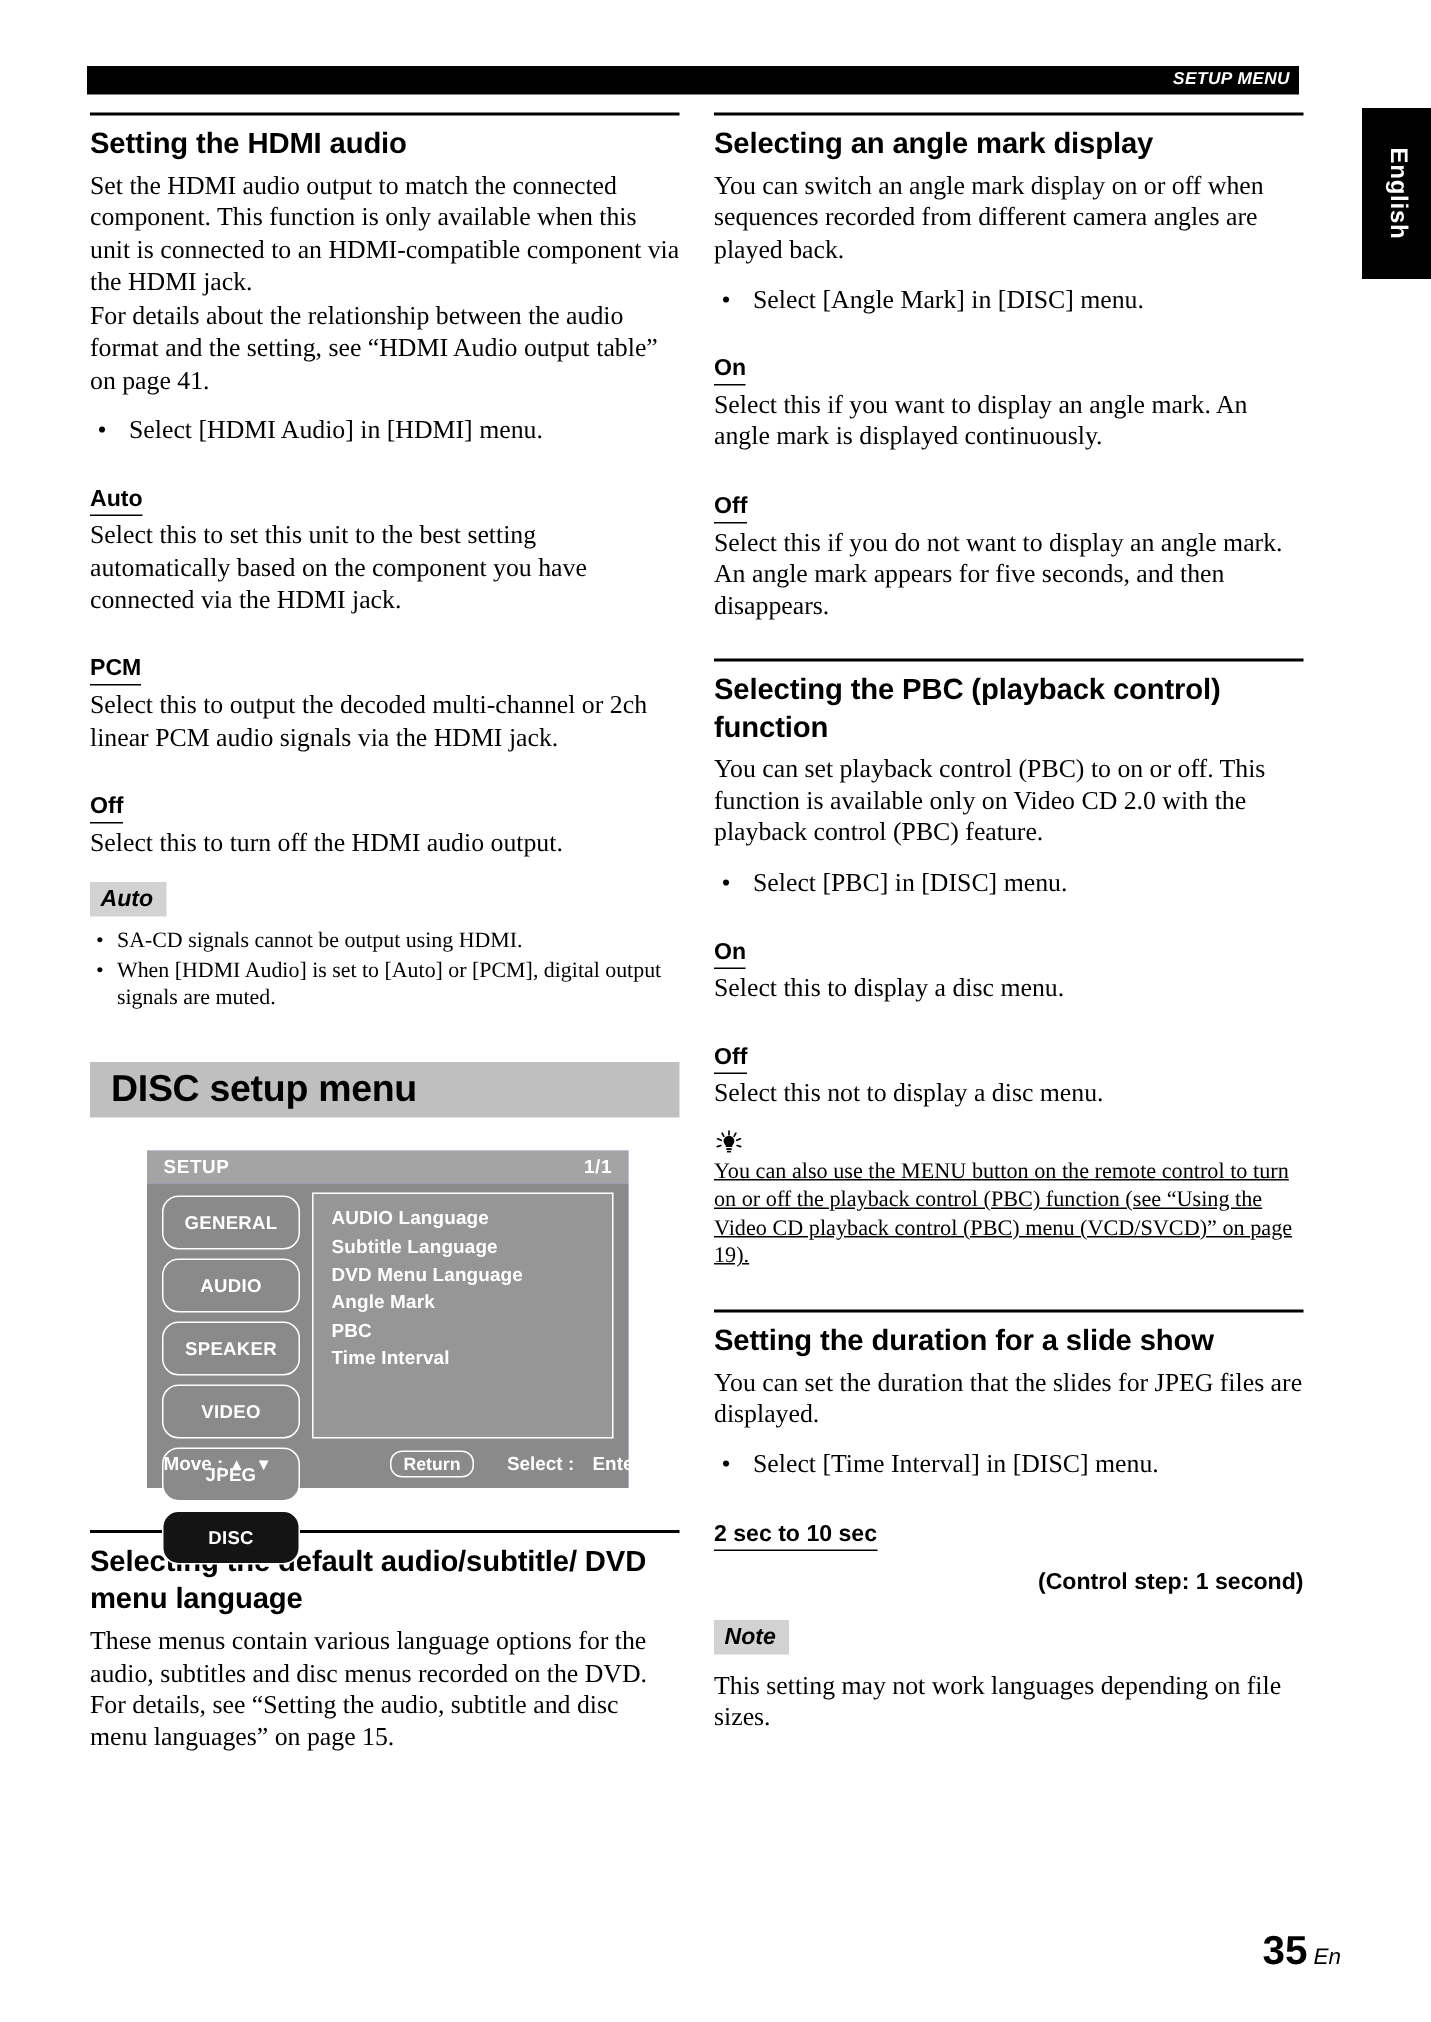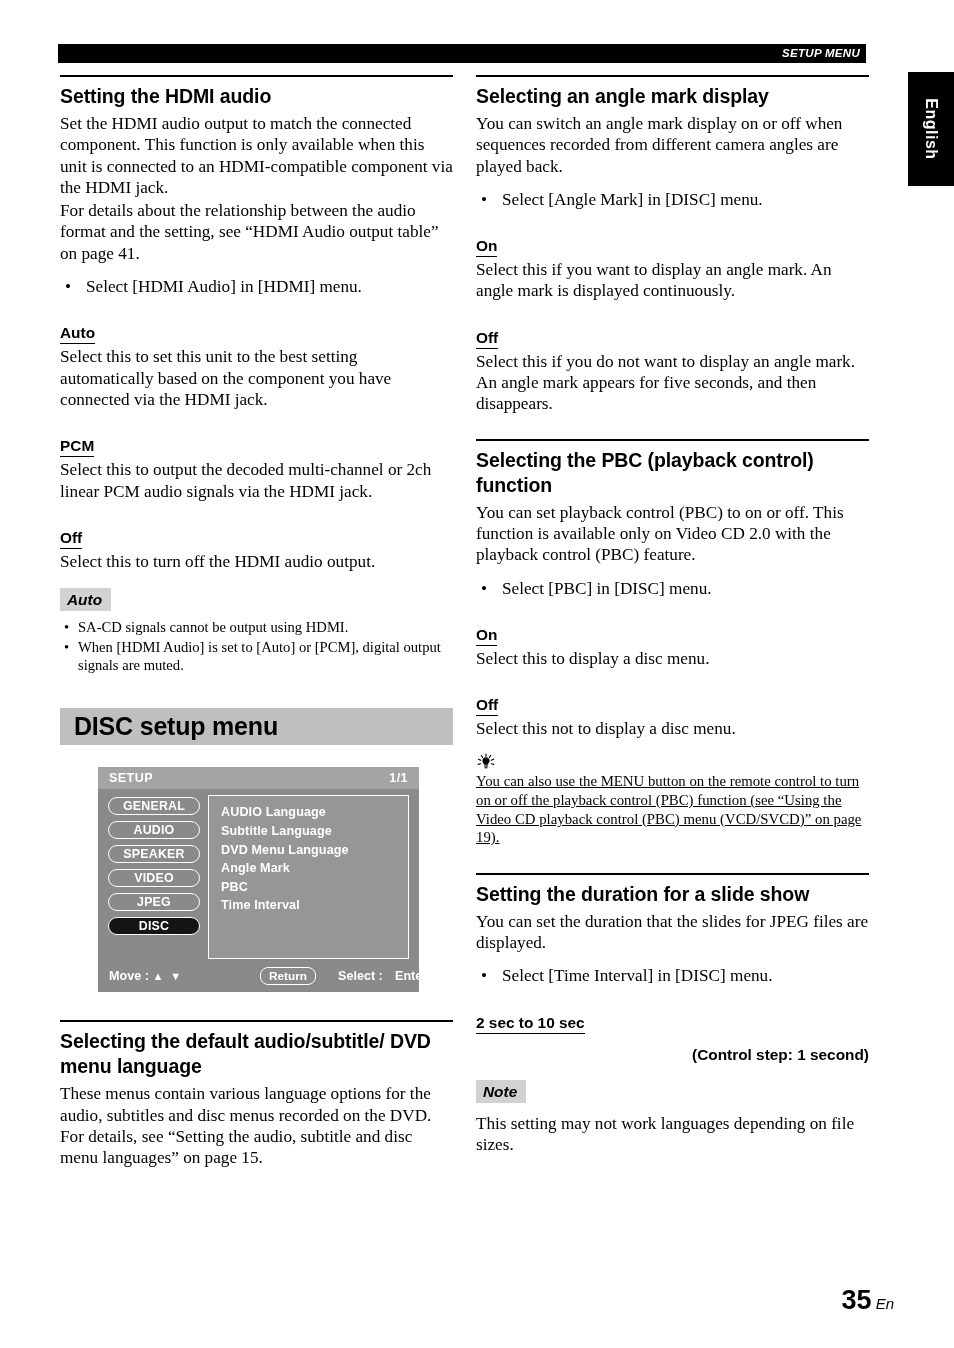--- a/index.html
+++ b/index.html
@@ -191,21 +191,21 @@
     position: absolute;
     left: 0; top: 22px; right: 0; bottom: 0;
     background: #8a8a8a;
   }
   .osd-tabs {
     position: absolute;
     left: 10px; top: 8px;
     width: 92px;
   }
   .osd-tab {
-    height: 18px;
+    height: 36px;
     border: 1.8px solid #ffffff;
     border-radius: 11px;
     background: #8a8a8a;
     color: #ffffff;
     font-weight: bold;
     font-size: 12.4px;
     display: flex;
     align-items: center;
     justify-content: center;
     margin-bottom: 6px;

